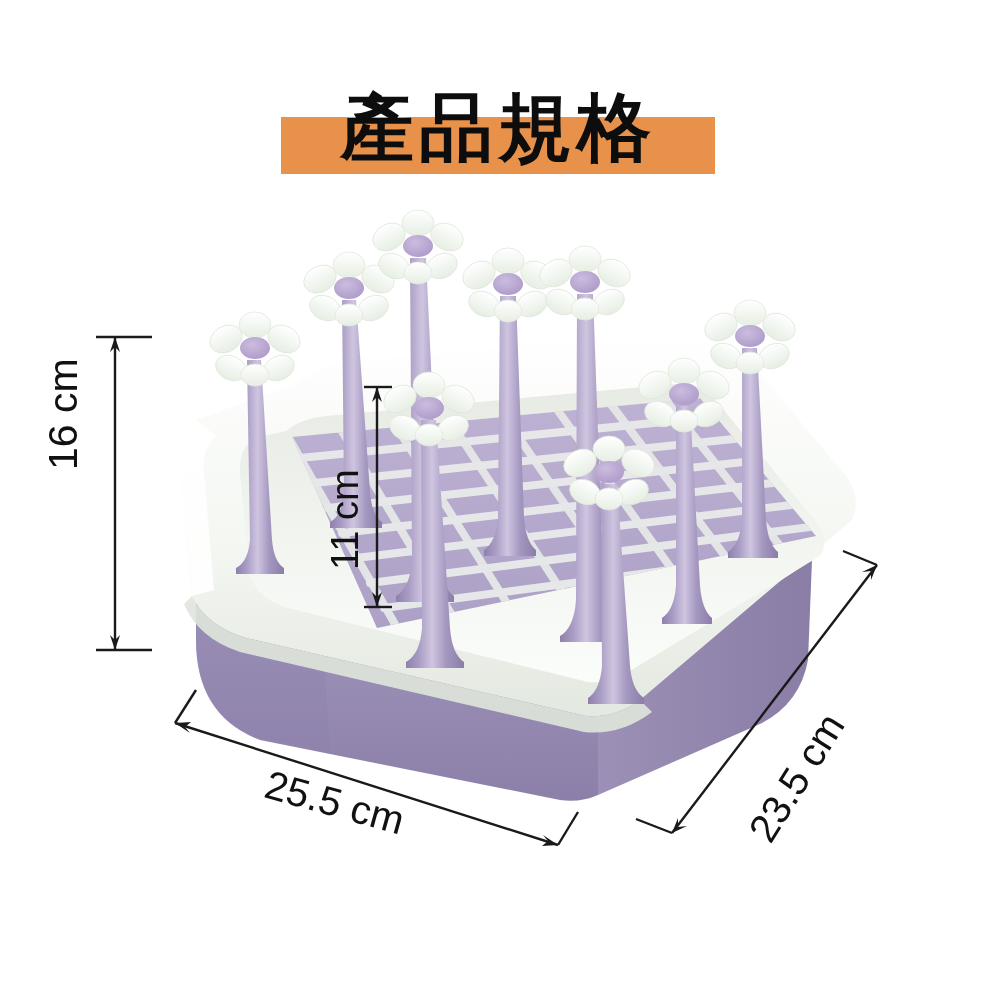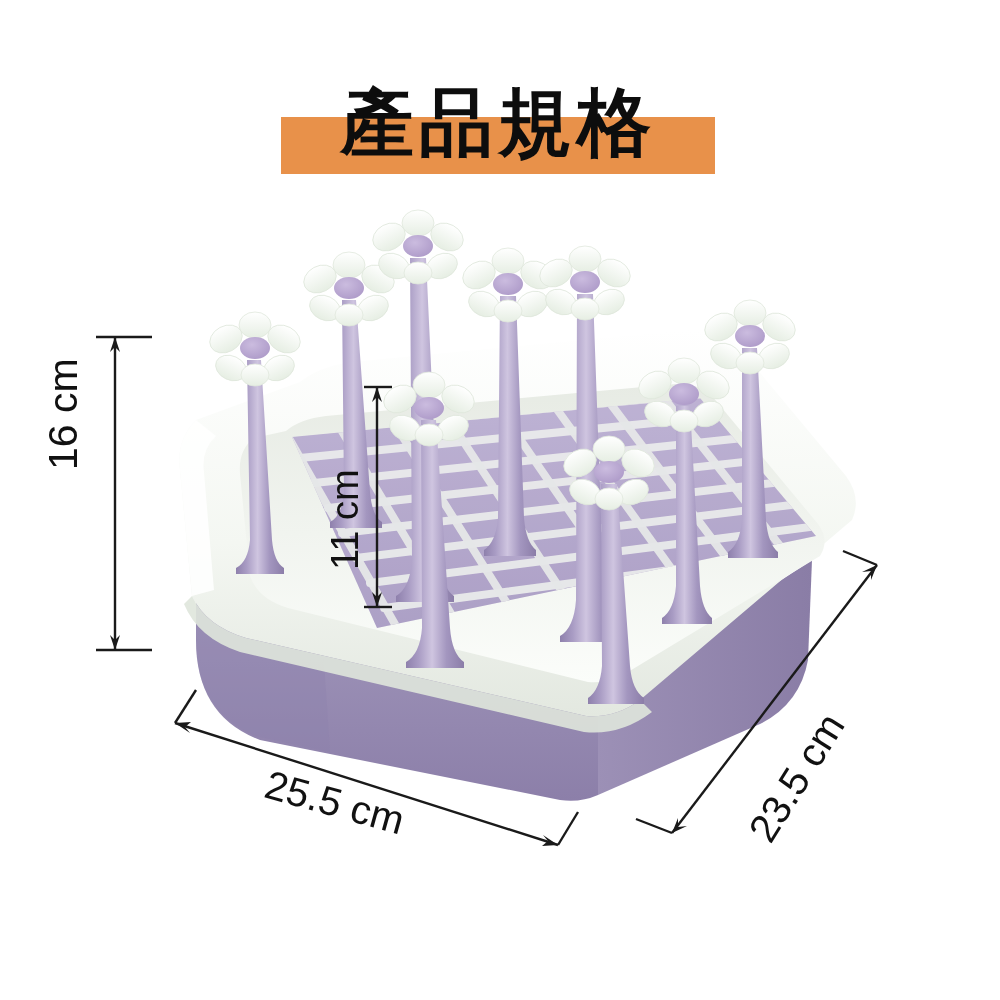--- a/index.html
+++ b/index.html
@@ -34,21 +34,21 @@
     top: 74px;
     width: 434px;
     height: 108px;
     line-height: 108px;
     text-align: center;
     font-size: 74px;
     font-weight: bold;
     letter-spacing: 5px;
     color: #0d0d0d;
     white-space: nowrap;
-    font-family: Liberation Mono, monospace;
+    font-family: Liberation Serif, serif;
   }
 
   
   #product {
     position: absolute;
     left: 0;
     top: 0;
     width: 1000px;
     height: 1000px;
   }

